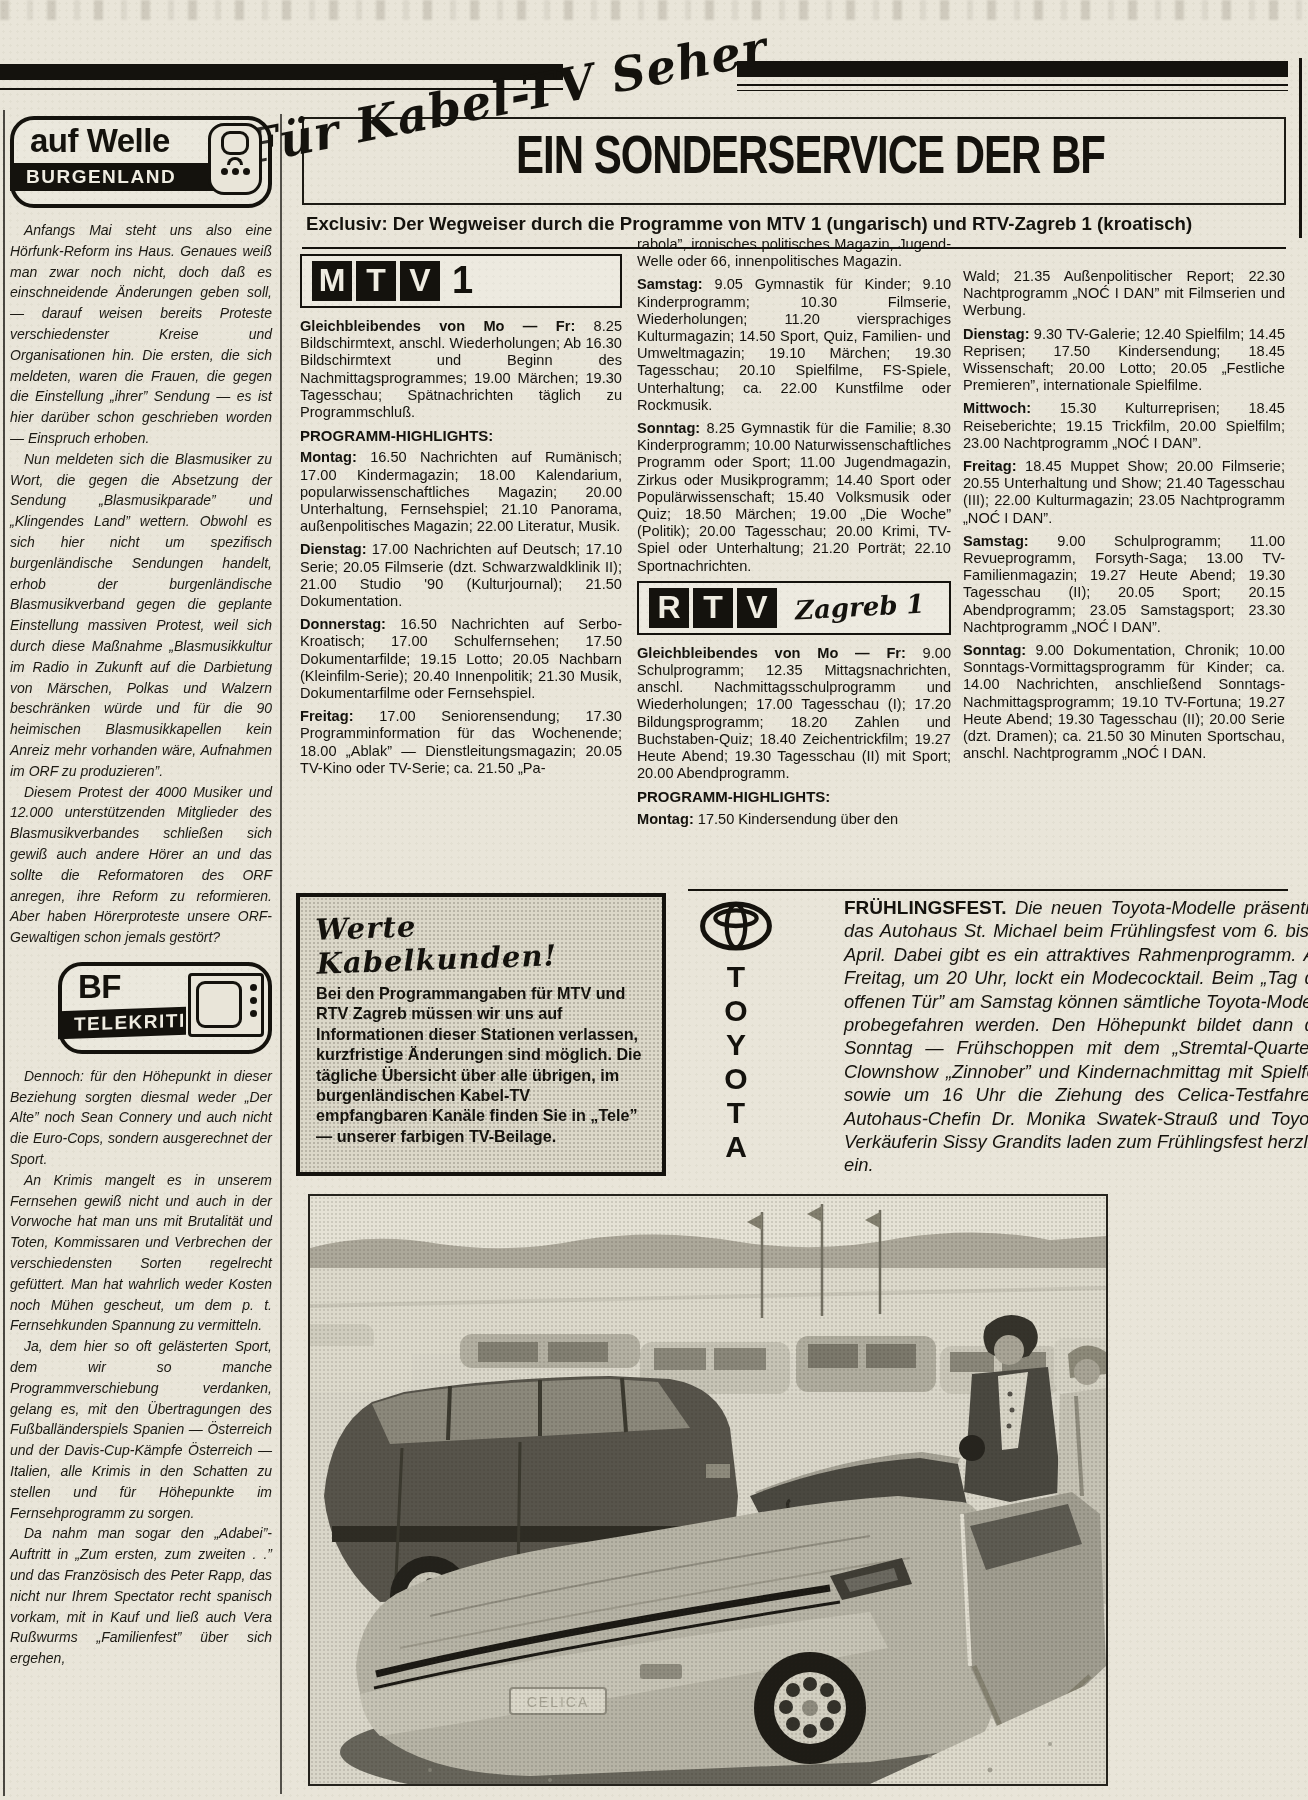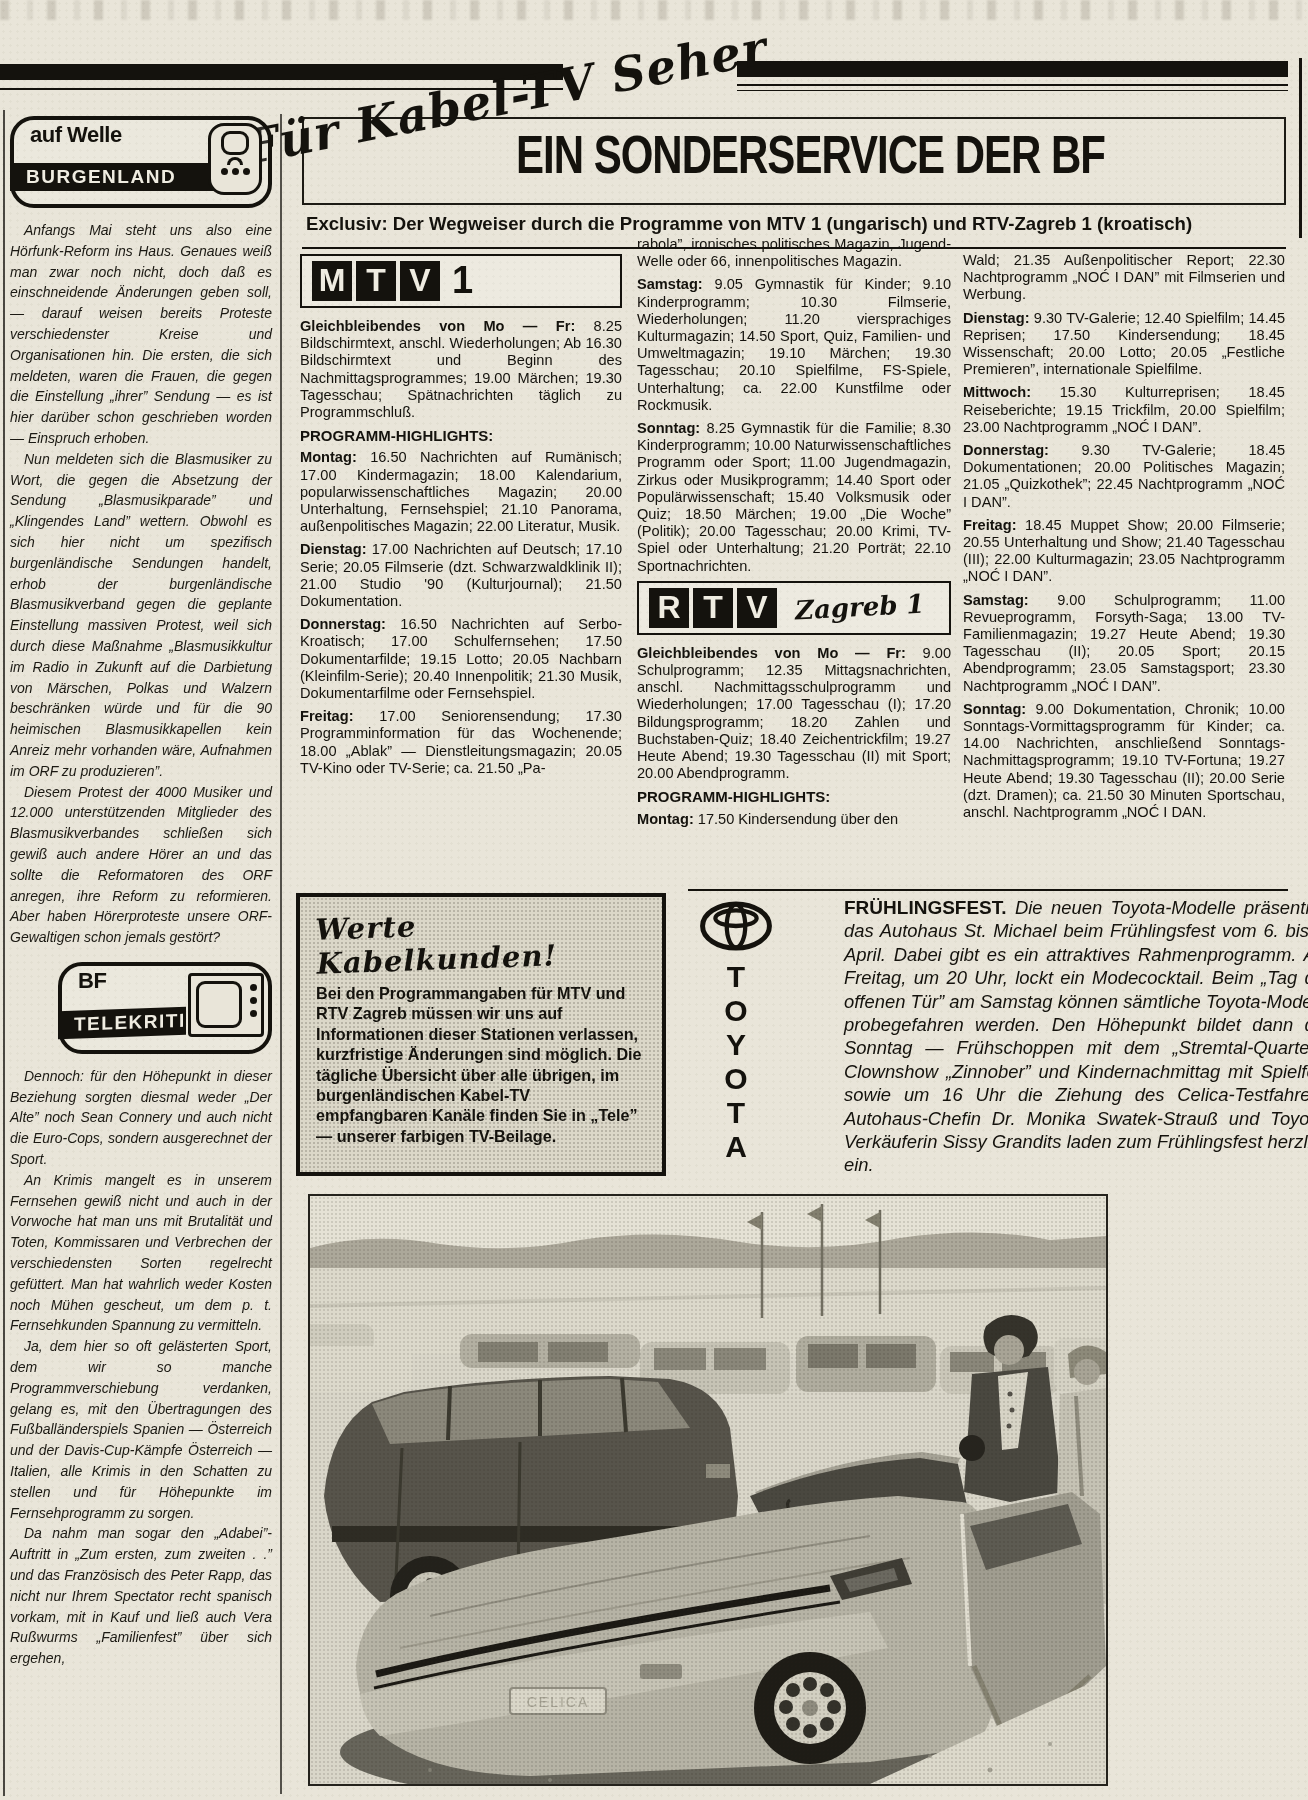--- a/index.html
+++ b/index.html
@@ -26,21 +26,21 @@
     font-size:47px;text-align:center;transform:rotate(-11deg);letter-spacing:1px;white-space:nowrap;}
   .headline{position:absolute;left:516px;top:124px;margin:0;font-size:42px;font-weight:700;
     letter-spacing:-1px;white-space:nowrap;transform:scaleY(1.28);transform-origin:left top;}
   .subtitle{position:absolute;left:306px;top:213px;width:980px;font-weight:700;font-size:18.6px;}
   .sub-rule{left:302px;top:247px;width:984px;height:2px;}
   
   .edge-left{left:3px;top:110px;width:2px;height:1686px;opacity:.75;}
   .divider-v{left:280px;top:114px;width:2px;height:1680px;opacity:.7;}
   .sidebar{position:absolute;left:10px;top:116px;width:262px;}
   .logo-round{position:relative;border:4px solid #14120d;border-radius:24px;height:84px;margin-bottom:12px;background:rgba(255,255,255,.12);}
-  .lr-line1{font-weight:700;font-size:22px;padding:2px 0 0 16px;letter-spacing:-0.5px;}
+  .lr-line1{font-weight:700;font-size:33px;padding:2px 0 0 16px;letter-spacing:-0.5px;}
   .lr-bar{position:absolute;left:-4px;right:54px;top:43px;height:28px;background:#14120d;display:flex;align-items:center;padding-left:16px;}
   .lr-bar span{color:#efecE1;font-weight:700;font-size:19px;letter-spacing:1.5px;}
   .bar2{right:82px;transform:skewY(-2deg);}
   .radio-icon{position:absolute;right:6px;top:3px;width:54px;height:72px;border:3px solid #14120d;border-radius:16px;background:#e9e5d9;z-index:2;box-sizing:border-box;}
   .ri-win{margin:5px auto 0;width:28px;height:24px;border:3px solid #14120d;border-radius:9px;box-sizing:border-box;}
   .ri-arch{margin:2px auto 0;width:16px;height:8px;border:3px solid #14120d;border-bottom:none;border-radius:8px 8px 0 0;box-sizing:border-box;}
   .ri-dots{display:flex;justify-content:center;gap:4px;margin-top:3px;}
   .ri-dots i,.tv-dots i{width:7px;height:7px;background:#14120d;border-radius:50%;display:block;}
   .tv-icon{position:absolute;right:4px;top:7px;width:76px;height:64px;border:3px solid #14120d;border-radius:4px;background:#e9e5d9;z-index:2;box-sizing:border-box;}
   .tv-screen{position:absolute;left:5px;top:5px;width:46px;height:47px;border:3px solid #14120d;border-radius:9px;box-sizing:border-box;}
@@ -160,25 +160,24 @@
       <div class="plogo">
         <span class="pll">R</span>
         <span class="pll">T</span>
         <span class="pll">V</span>
         <span class="plscript script">Zagreb 1</span>
       </div>
       <p class="entry"><b class="">Gleichbleibendes von Mo — Fr: </b>9.00 Schulprogramm; 12.35 Mittagsnachrichten, anschl. Nachmittagsschulprogramm und Wiederholungen; 17.00 Tagesschau (I); 17.20 Bildungsprogramm; 18.20 Zahlen und Buchstaben-Quiz; 18.40 Zeichentrickfilm; 19.27 Heute Abend; 19.30 Tagesschau (II) mit Sport; 20.00 Abendprogramm.</p>
       <div class="phead">PROGRAMM-HIGHLIGHTS:</div>
       <p class="entry"><b class="">Montag: </b>17.50 Kindersendung über den</p>
     </div>
-  <div class="pcol" style="left:963px;width:322px;top:252px;">
+  <div class="pcol" style="left:963px;width:322px;top:268px;">
       <p class="entry cont">Wald; 21.35 Außenpolitischer Report; 22.30 Nachtprogramm „NOĆ I DAN” mit Filmserien und Werbung.</p>
       <p class="entry"><b class="">Dienstag: </b>9.30 TV-Galerie; 12.40 Spielfilm; 14.45 Reprisen; 17.50 Kindersendung; 18.45 Wissenschaft; 20.00 Lotto; 20.05 „Festliche Premieren”, internationale Spielfilme.</p>
       <p class="entry"><b class="">Mittwoch: </b>15.30 Kulturreprisen; 18.45 Reiseberichte; 19.15 Trickfilm, 20.00 Spielfilm; 23.00 Nachtprogramm „NOĆ I DAN”.</p>
-      <p class="entry"><b class="">Donnerstag: </b>9.30 TV-Galerie; 18.45 Dokumentationen; 20.00 Politisches Magazin; 21.05 „Quizkothek”; 22.45 Nachtprogramm „NOĆ I DAN”.</p>
       <p class="entry"><b class="">Freitag: </b>18.45 Muppet Show; 20.00 Filmserie; 20.55 Unterhaltung und Show; 21.40 Tagesschau (III); 22.00 Kulturmagazin; 23.05 Nachtprogramm „NOĆ I DAN”.</p>
       <p class="entry"><b class="">Samstag: </b>9.00 Schulprogramm; 11.00 Revueprogramm, Forsyth-Saga; 13.00 TV-Familienmagazin; 19.27 Heute Abend; 19.30 Tagesschau (II); 20.05 Sport; 20.15 Abendprogramm; 23.05 Samstagsport; 23.30 Nachtprogramm „NOĆ I DAN”.</p>
       <p class="entry"><b class="">Sonntag: </b>9.00 Dokumentation, Chronik; 10.00 Sonntags-Vormittagsprogramm für Kinder; ca. 14.00 Nachrichten, anschließend Sonntags-Nachmittagsprogramm; 19.10 TV-Fortuna; 19.27 Heute Abend; 19.30 Tagesschau (II); 20.00 Serie (dzt. Dramen); ca. 21.50 30 Minuten Sportschau, anschl. Nachtprogramm „NOĆ I DAN.</p>
     </div>
 
   <div class="kabel-box">
     <div class="kb-title script">Werte Kabelkunden!</div>
     <div class="kb-text">Bei den Programmangaben für MTV und RTV Zagreb müssen wir uns auf Informationen dieser Stationen verlassen, kurzfristige Änderungen sind möglich. Die tägliche Übersicht über alle übrigen, im burgenländischen Kabel-TV empfangbaren Kanäle finden Sie in „Tele” — unserer farbigen TV-Beilage.</div>
   </div>
 

